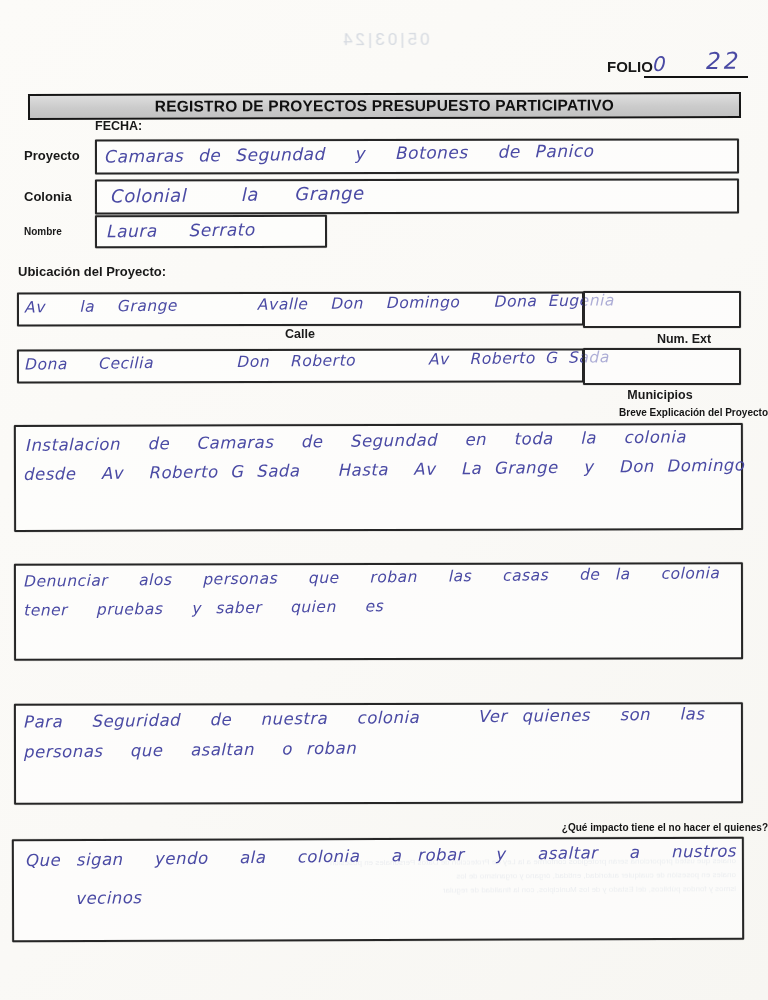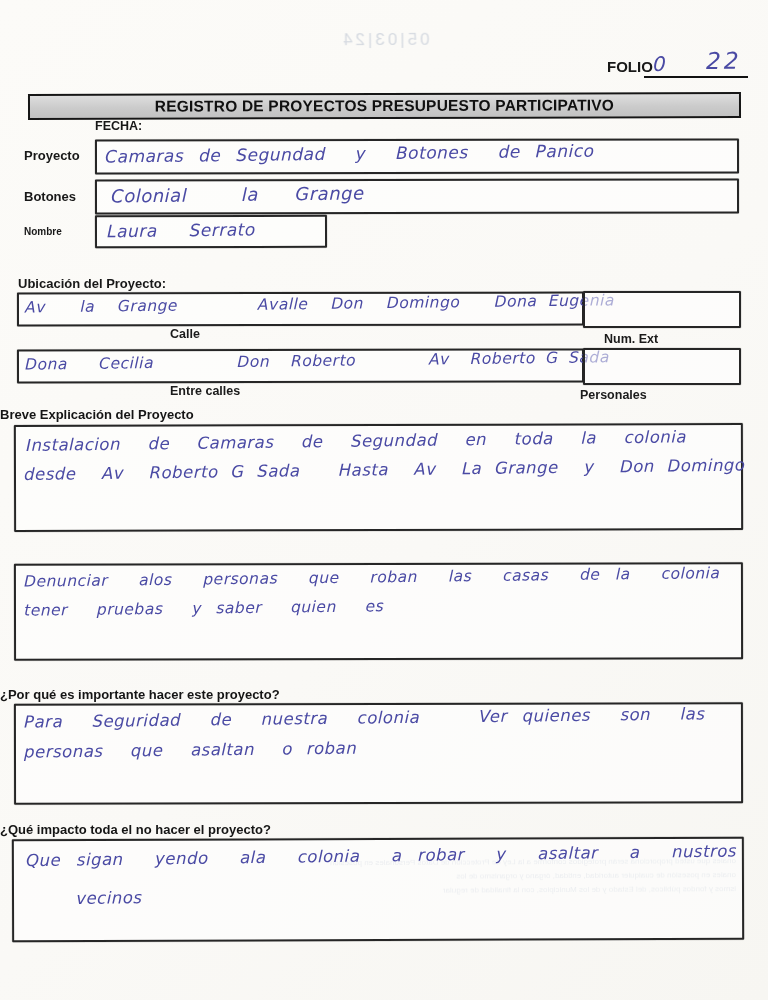--- a/index.html
+++ b/index.html
@@ -24,25 +24,25 @@
   .hw{
     font-family:"DejaVu Sans",sans-serif;
     font-style:italic;
     color:#4a4aa4;
     white-space:pre;
     letter-spacing:.5px;
     transform:rotate(-.6deg) skewX(-2deg);
     transform-origin:left bottom;
   }
   .heading{
-    position:absolute;width:768px;left:0;text-align:left;
-    font-weight:bold;font-size:13px;color:#151515;
+    position:absolute;width:768px;left:0;text-align:right;
+    font-weight:bold;font-size:10px;color:#151515;
   }
   .sublabel{
-    position:absolute;
+    position:absolute;text-align:center;
     font-weight:600;font-size:12.5px;color:#1b1b1b;
   }
   .titlebar{
     position:absolute;left:28px;top:93px;width:709px;height:22px;
     background:linear-gradient(#dedede,#cbcbcb 55%,#c2c2c2);
     border:2.5px solid #161616;
     display:flex;align-items:center;justify-content:center;
     transform:rotate(-.15deg);
   }
   .titlebar span{font-weight:bold;font-size:15.5px;letter-spacing:.2px;color:#101010;}
@@ -74,66 +74,64 @@
     <span>REGISTRO DE PROYECTOS PRESUPUESTO PARTICIPATIVO</span>
   </div>
 
   <div class="abs lbl" style="left:95px;top:119px;font-size:12.5px;">FECHA:</div>
 
   <div class="abs lbl" style="left:24px;top:148px;font-size:13px;">Proyecto</div>
   <div class="box" style="left:95px;top:139px;width:640px;height:31px;transform:rotate(-.1deg);">
     <div class="hw" style="position:absolute;left:8px;top:5px;font-size:17px;word-spacing:9px;">Camaras de Segundad  y  Botones  de Panico</div>
   </div>
 
-  <div class="abs lbl" style="left:24px;top:189px;font-size:13px;">Botones</div>
+  <div class="abs lbl" style="left:24px;top:189px;font-size:13px;">Colonia</div>
   <div class="box" style="left:95px;top:179px;width:640px;height:31px;transform:rotate(-.1deg);">
     <div class="hw" style="position:absolute;left:14px;top:4px;font-size:18px;word-spacing:12px;">Colonial   la  Grange</div>
   </div>
 
   <div class="abs lbl" style="left:24px;top:226px;font-size:10px;">Nombre</div>
   <div class="box" style="left:95px;top:215px;width:228px;height:29px;transform:rotate(-.15deg);">
     <div class="hw" style="position:absolute;left:10px;top:4px;font-size:17px;word-spacing:10px;">Laura  Serrato</div>
   </div>
 
-  <div class="abs lbl" style="left:18px;top:276px;font-size:13px;">Ubicación del Proyecto:</div>
+  <div class="abs lbl" style="left:18px;top:264px;font-size:13px;">Ubicación del Proyecto:</div>
 
   <div class="box" style="left:17px;top:292px;width:563px;height:30px;transform:rotate(-.1deg);">
     <div class="hw" style="position:absolute;left:6px;top:4px;font-size:15.5px;word-spacing:6px;">Av   la  Grange       Avalle  Don  Domingo   Dona Eugenia</div>
   </div>
   <div class="box" style="left:583px;top:291px;width:154px;height:33px;">
     <div class="hw" style="position:absolute;left:6px;top:5px;font-size:15px;"></div>
   </div>
   <div class="sublabel" style="left:170px;top:327px;width:260px;">Calle</div>
   <div class="sublabel" style="left:604px;top:332px;width:160px;">Num. Ext</div>
 
   <div class="box" style="left:17px;top:349px;width:563px;height:30px;transform:rotate(-.12deg);">
     <div class="hw" style="position:absolute;left:6px;top:4px;font-size:15.5px;word-spacing:5px;">Dona   Cecilia        Don  Roberto       Av  Roberto G Sada</div>
   </div>
   <div class="box" style="left:583px;top:348px;width:154px;height:33px;">
     <div class="hw" style="position:absolute;left:6px;top:5px;font-size:15px;"></div>
   </div>
-  <div class="sublabel" style="left:170px;top:384px;width:260px;">Entre calles</div>
-  <div class="sublabel" style="left:580px;top:388px;width:160px;">Personales</div>
+  <div class="sublabel" style="left:580px;top:388px;width:160px;">Municipios</div>
 
   <div class="heading" style="top:407px;">Breve Explicación del Proyecto</div>
   <div class="box" style="left:14px;top:424px;width:725px;height:103px;transform:rotate(-.15deg);">
     <div class="hw" style="position:absolute;left:10px;top:9px;font-size:16.5px;word-spacing:8px;">Instalacion  de  Camaras  de  Segundad  en  toda  la  colonia</div>
     <div class="hw" style="position:absolute;left:8px;top:38px;font-size:16.5px;word-spacing:7px;">desde  Av  Roberto G Sada   Hasta  Av  La Grange  y  Don Domingo</div>
   </div>
 
   <div class="box" style="left:14px;top:563px;width:725px;height:93px;transform:rotate(-.1deg);">
     <div class="hw" style="position:absolute;left:8px;top:7px;font-size:15.5px;word-spacing:10px;">Denunciar  alos  personas  que  roban  las  casas  de la  colonia</div>
     <div class="hw" style="position:absolute;left:8px;top:36px;font-size:15.5px;word-spacing:9px;">tener  pruebas  y saber  quien  es</div>
   </div>
 
-  <div class="heading" style="top:687px;">¿Por qué es importante hacer este proyecto?</div>
   <div class="box" style="left:14px;top:703px;width:725px;height:97px;transform:rotate(-.1deg);">
     <div class="hw" style="position:absolute;left:8px;top:7px;font-size:16.5px;word-spacing:9px;">Para  Seguridad  de  nuestra  colonia    Ver quienes  son  las</div>
     <div class="hw" style="position:absolute;left:8px;top:37px;font-size:16.5px;word-spacing:8px;">personas  que  asaltan  o roban</div>
   </div>
 
-  <div class="heading" style="top:822px;">¿Qué impacto toda el no hacer el proyecto?</div>
+  <div class="heading" style="top:822px;">¿Qué impacto tiene el no hacer el quienes?</div>
   <div class="box" style="left:12px;top:838px;width:728px;height:99px;transform:rotate(-.18deg);">
     <div class="hw" style="position:absolute;left:12px;top:10px;font-size:16.5px;word-spacing:10px;">Que sigan  yendo  ala  colonia  a robar  y  asaltar  a  nustros</div>
     <div class="hw" style="position:absolute;left:62px;top:48px;font-size:16.5px;">vecinos</div>
   </div>
 
 </div>
 
 </body></html>

